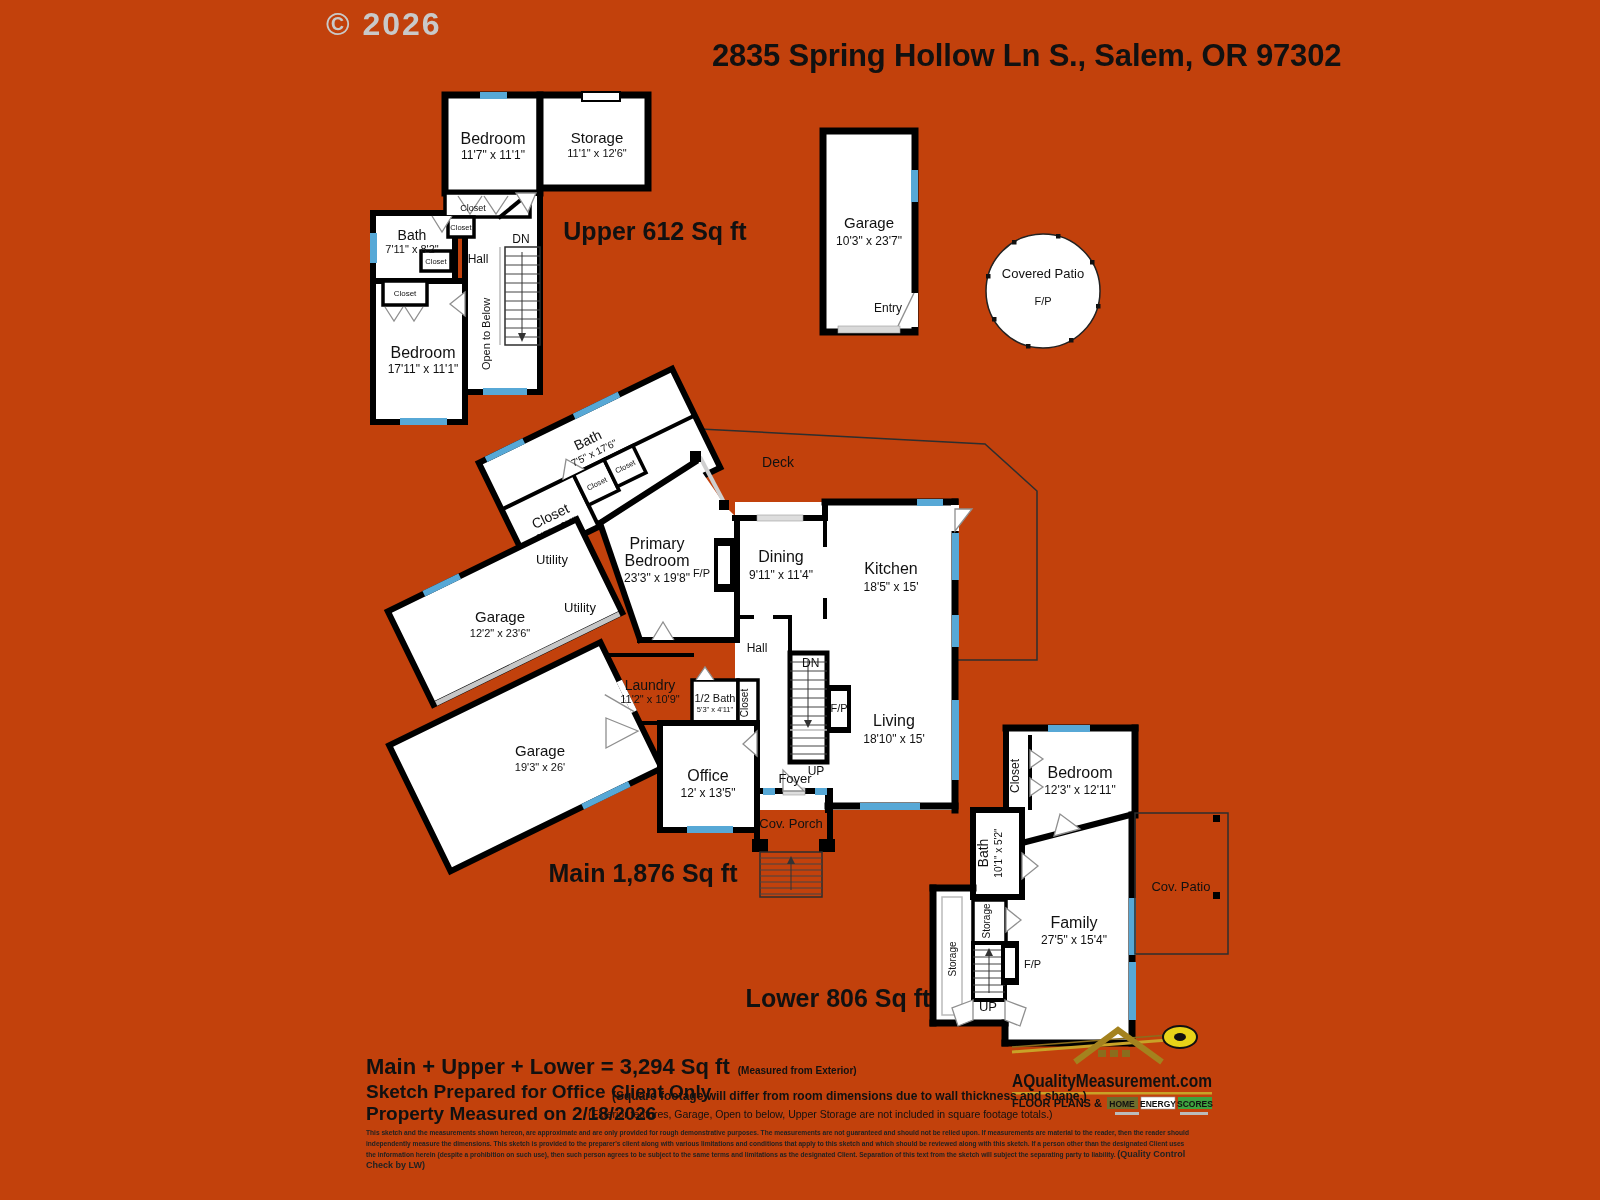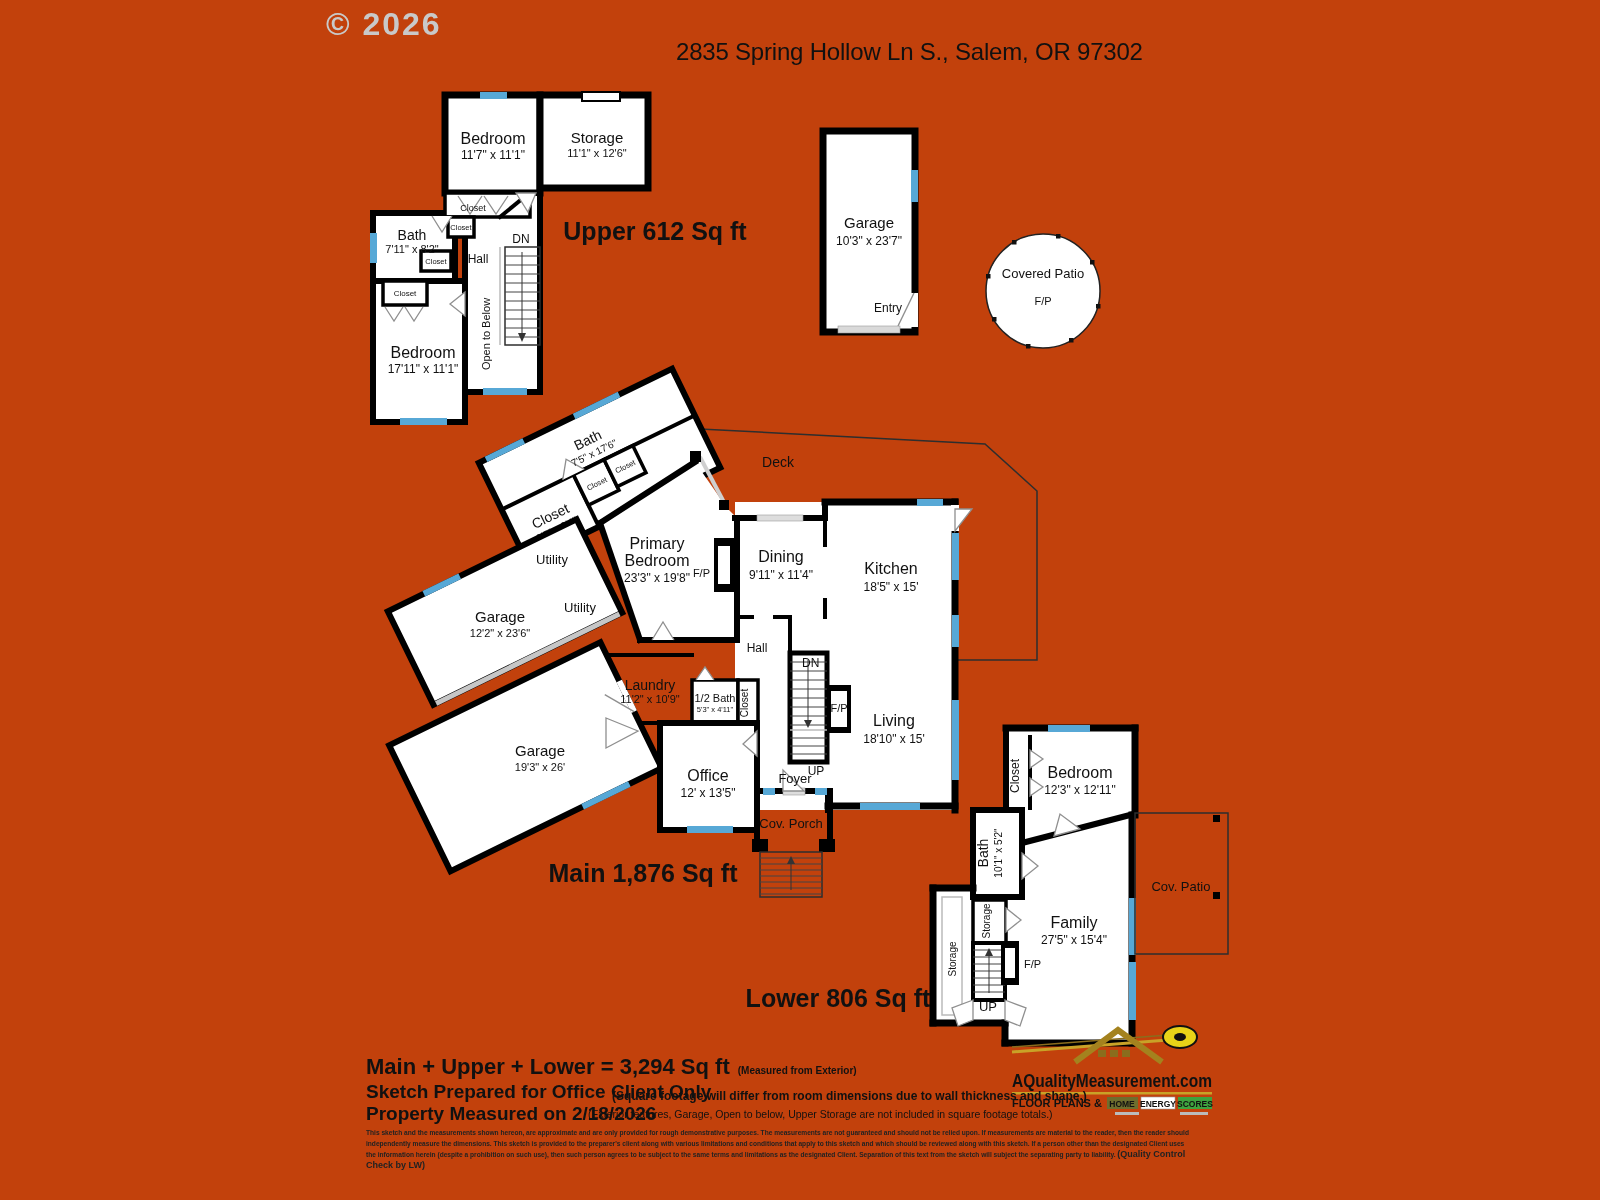--- a/index.html
+++ b/index.html
@@ -1,20 +1,20 @@
 <!DOCTYPE html>
 <html><head>
 <meta charset="utf-8">
 <style>
   html,body{margin:0;padding:0;background:#fff}
   #page{position:relative;width:1600px;height:1200px;background:#c2410c;overflow:hidden;
         font-family:"Liberation Sans",sans-serif;color:#111}
   .abs{position:absolute}
   #copyright{left:326px;top:6px;font-size:32px;font-weight:bold;color:#c9c9c9;letter-spacing:2px}
-  #title{left:676px;top:38px;font-size:24px;font-weight:normal;letter-spacing:-0.2px}
+  #title{left:712px;top:38px;font-size:31px;font-weight:bold;letter-spacing:-0.2px}
   
   #f-total{left:366px;top:1054px;font-size:22px;font-weight:bold;white-space:nowrap}
   #f-total .note{font-size:10px;margin-left:8px}
   #f-sketch{left:366px;top:1081px;font-size:19px;font-weight:bold;white-space:nowrap}
   #f-measured{left:366px;top:1103px;font-size:19px;font-weight:bold;white-space:nowrap}
   #f-note1{left:612px;top:1089px;font-size:12px;font-weight:bold;white-space:nowrap}
   #f-note2{left:588px;top:1108px;font-size:10.5px;font-weight:normal;white-space:nowrap}
   #f-disc{left:366px;top:1127px;width:824px;font-size:6.6px;font-weight:bold;line-height:11px;color:#222}
   #f-disc .qc{font-size:9px}
   #f-order{left:556px;top:1164px;font-size:20px;font-weight:bold;white-space:nowrap}

